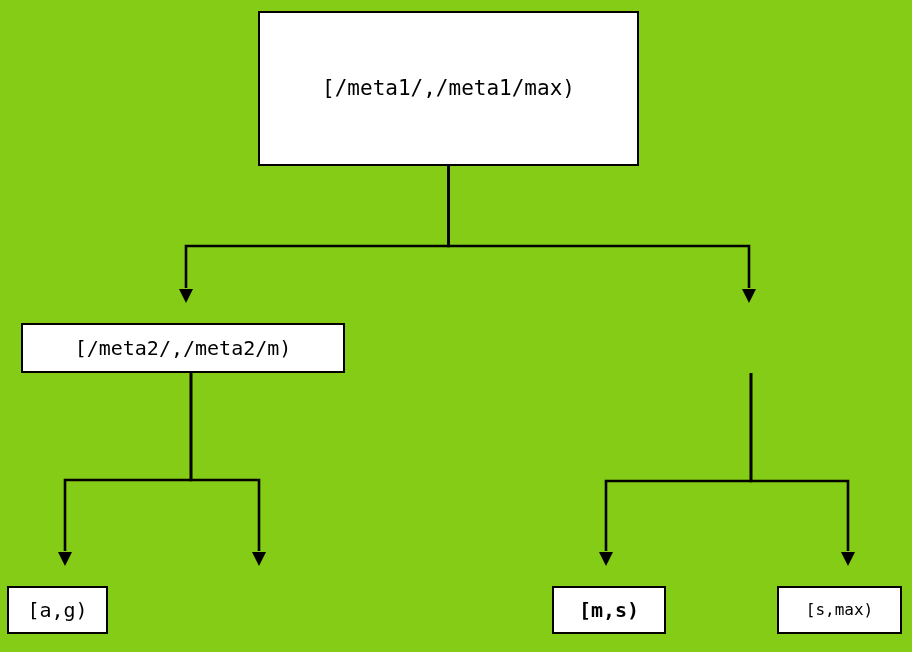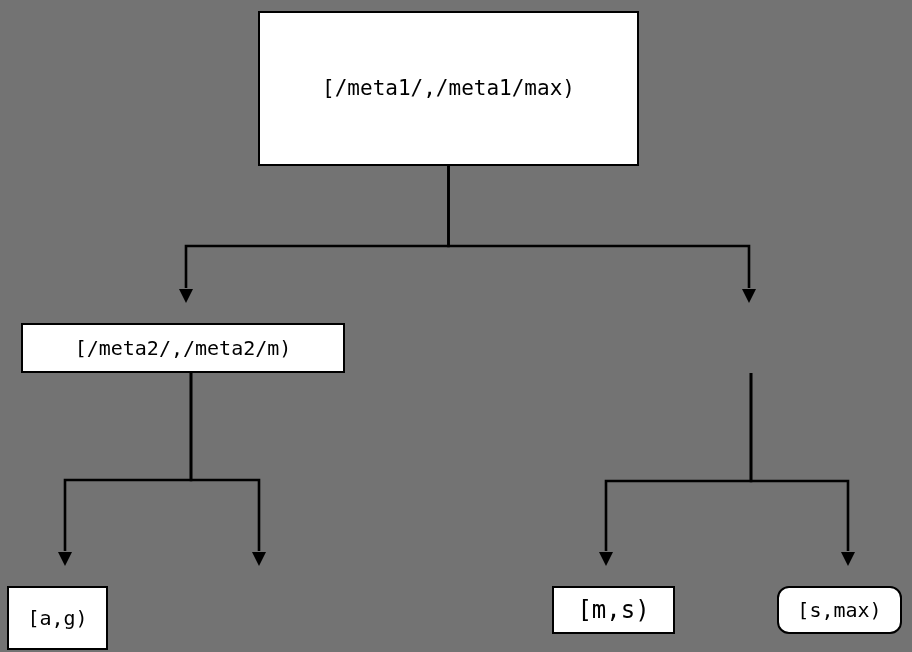--- a/index.html
+++ b/index.html
@@ -8,21 +8,21 @@
     padding: 0;
     background: #ffffff;
   }
   body {
     font-family: "DejaVu Sans Mono", monospace;
   }
   #diagram-root {
     position: relative;
     width: 912px;
     height: 652px;
-    background: #737373;
+    background: #84cc16;
     overflow: hidden;
   }
   #edge-layer {
     position: absolute;
     left: 0;
     top: 0;
     width: 912px;
     height: 652px;
     pointer-events: none;
   }
@@ -65,44 +65,44 @@
     top: 323px;
     width: 322px;
     height: 50px;
     font-size: 20px;
   }
   
   #node-leaf-ag {
     left: 7px;
     top: 586px;
     width: 101px;
-    height: 64px;
+    height: 48px;
     font-size: 20px;
   }
   #node-leaf-gm {
     left: 206px;
     top: 586px;
     width: 99px;
     height: 48px;
     font-size: 20px;
   }
   #node-leaf-ms {
     left: 552px;
     top: 586px;
-    width: 123px;
+    width: 114px;
     height: 48px;
-    font-size: 24px;
+    font-size: 20px;
+    font-weight: bold;
   }
   #node-leaf-smax {
     left: 777px;
     top: 586px;
     width: 125px;
     height: 48px;
-    font-size: 20px;
-    border-radius: 12px;
+    font-size: 16px;
   }
 </style>
 </head>
 <body>
 
 <div id="diagram-root">
 
   <svg id="edge-layer" width="912" height="652" viewBox="0 0 912 652" xmlns="http://www.w3.org/2000/svg">
 
     <g>

